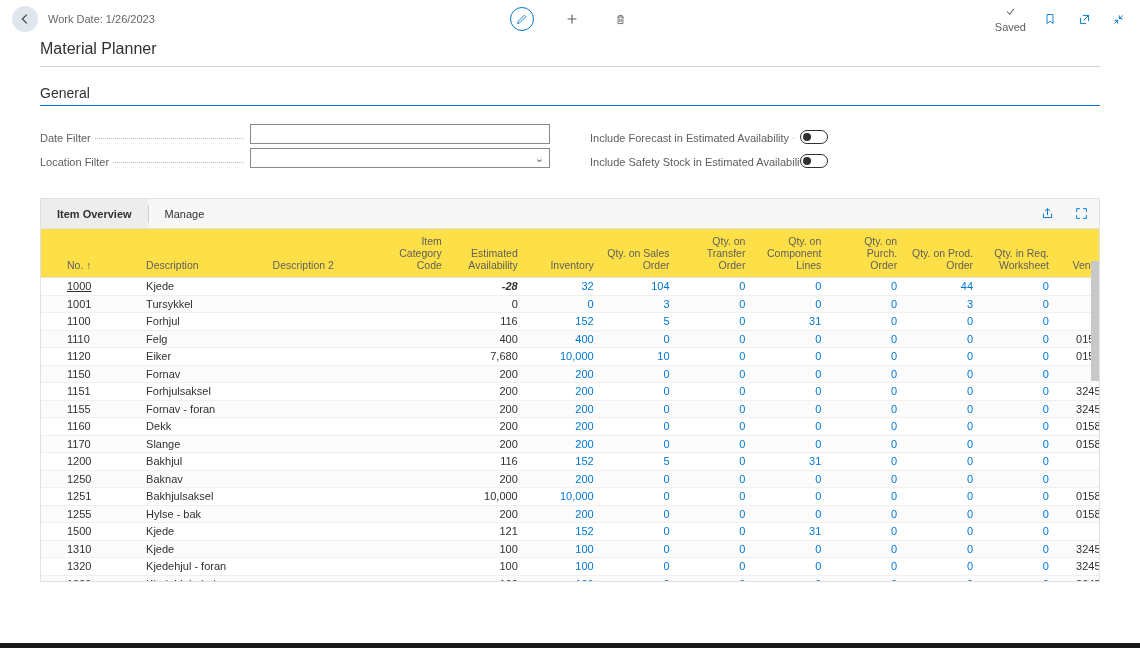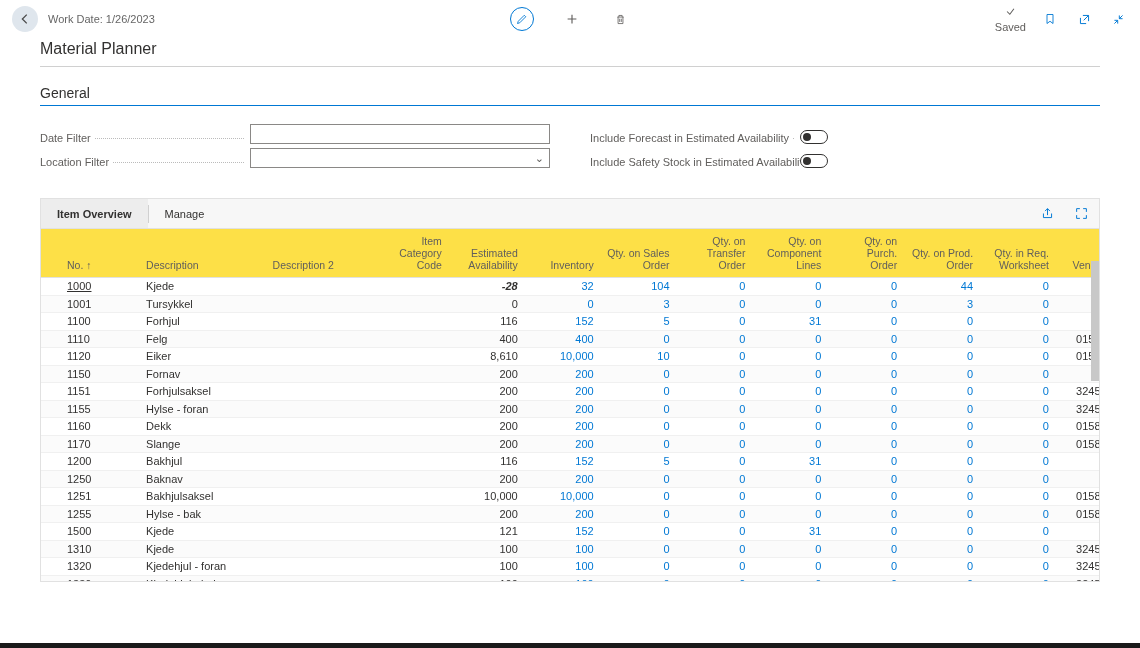--- a/index.html
+++ b/index.html
@@ -253,21 +253,21 @@
             <td class="col-num r"><span class="link">0</span></td>
             <td class="col-num r"><span class="link">0</span></td>
             <td class="col-vend r">01587796</td>
           </tr>
           <tr>
             <td class="col-no">1120</td>
             <td class="col-action"></td>
             <td class="col-desc">Eiker</td>
             <td class="col-desc2"></td>
             <td class="col-num r"></td>
-            <td class="col-num r">8,610</td>
+            <td class="col-num r">7,680</td>
             <td class="col-num r"><span class="link">10,000</span></td>
             <td class="col-num r"><span class="link">10</span></td>
             <td class="col-num r"><span class="link">0</span></td>
             <td class="col-num r"><span class="link">0</span></td>
             <td class="col-num r"><span class="link">0</span></td>
             <td class="col-num r"><span class="link">0</span></td>
             <td class="col-num r"><span class="link">0</span></td>
             <td class="col-vend r">01587796</td>
           </tr>
           <tr>
@@ -298,21 +298,21 @@
             <td class="col-num r"><span class="link">0</span></td>
             <td class="col-num r"><span class="link">0</span></td>
             <td class="col-num r"><span class="link">0</span></td>
             <td class="col-num r"><span class="link">0</span></td>
             <td class="col-num r"><span class="link">0</span></td>
             <td class="col-vend r">32456123</td>
           </tr>
           <tr>
             <td class="col-no">1155</td>
             <td class="col-action"></td>
-            <td class="col-desc">Hylse - foran</td>
+            <td class="col-desc">Fornav - foran</td>
             <td class="col-desc2"></td>
             <td class="col-num r"></td>
             <td class="col-num r">200</td>
             <td class="col-num r"><span class="link">200</span></td>
             <td class="col-num r"><span class="link">0</span></td>
             <td class="col-num r"><span class="link">0</span></td>
             <td class="col-num r"><span class="link">0</span></td>
             <td class="col-num r"><span class="link">0</span></td>
             <td class="col-num r"><span class="link">0</span></td>
             <td class="col-num r"><span class="link">0</span></td>

